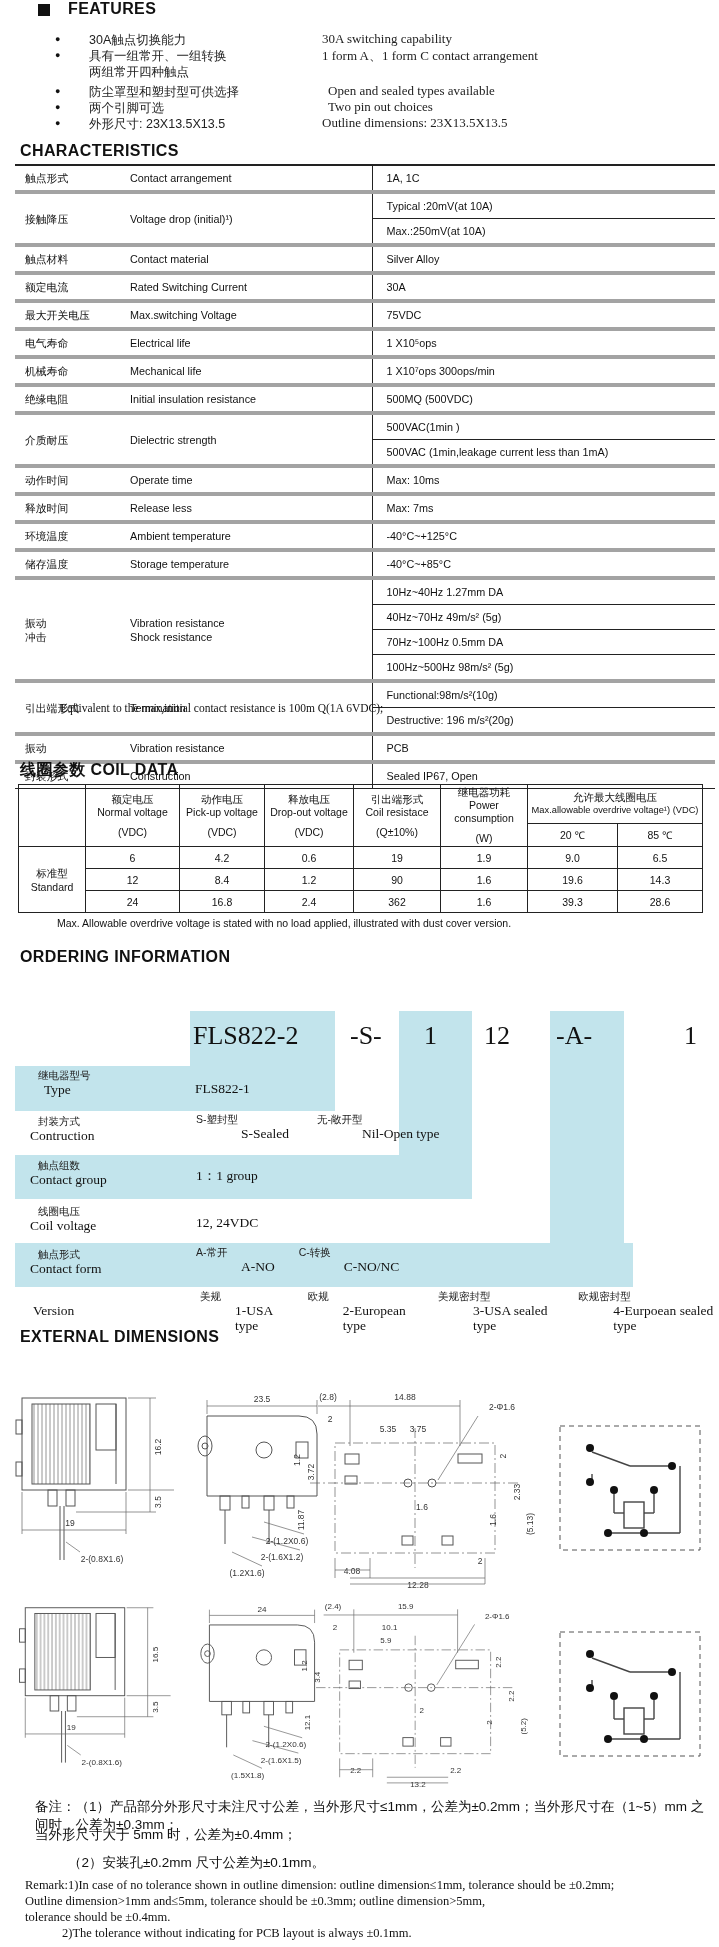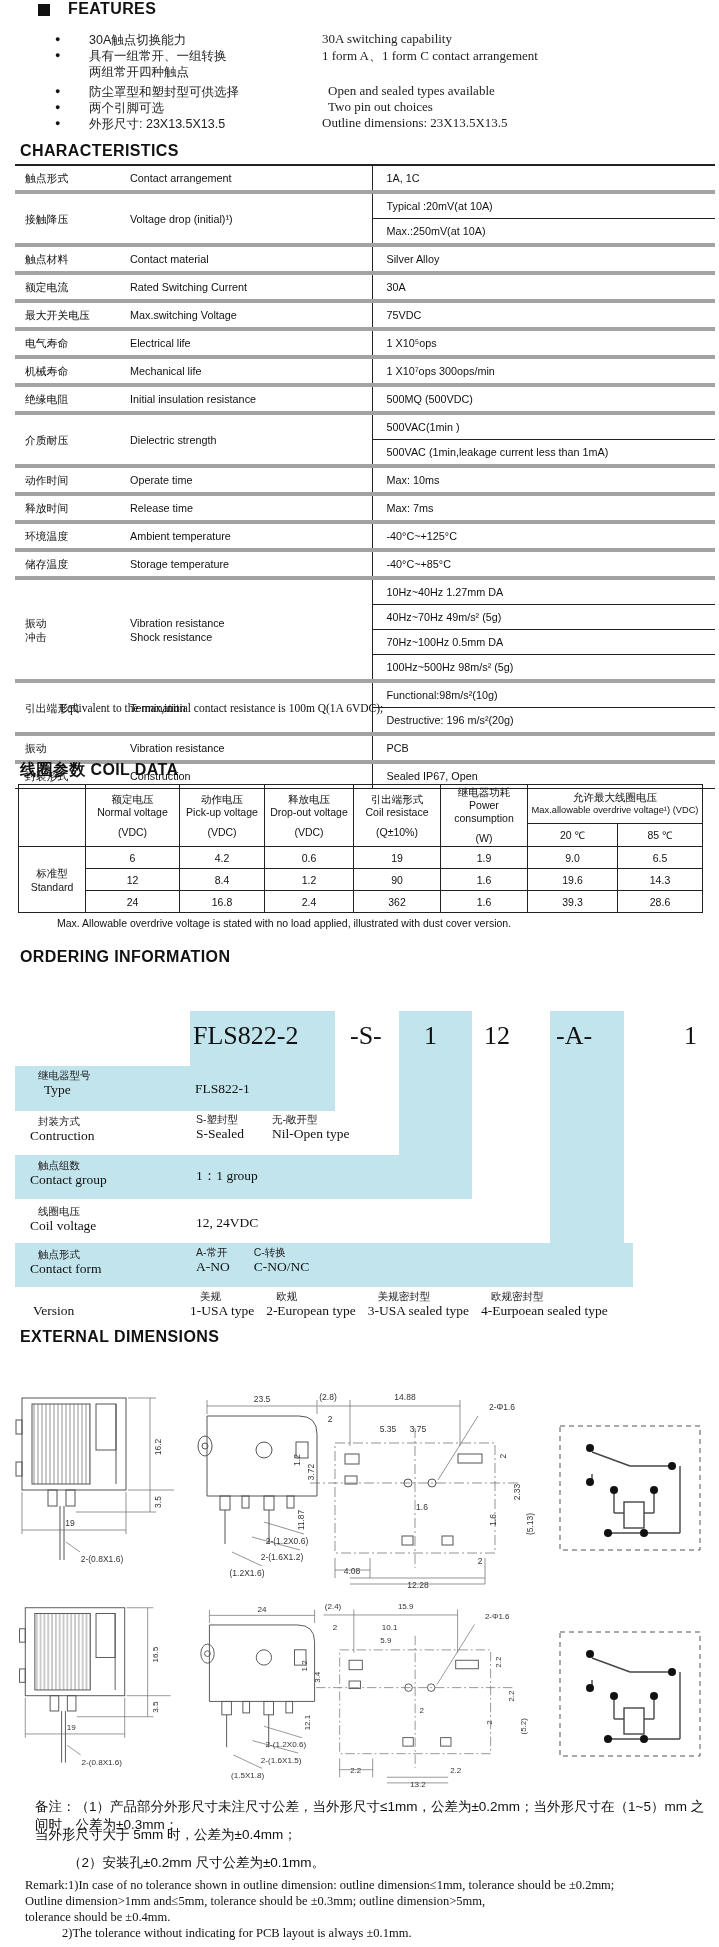--- a/index.html
+++ b/index.html
@@ -37,21 +37,21 @@
   .kfoot{font-size:10.5px;color:#111;margin:4px 0 12px 57px;}
   
   .band{position:absolute;background:#c2e4ec;}
   .oc{position:absolute;font:26px "Liberation Serif",serif;color:#111;}
   .olab{position:absolute;}
   .olab .ozh{font-size:10.5px;color:#222;padding-left:8px;line-height:13px;}
   .olab .oen{font-size:13.5px;font-family:"Liberation Serif",serif;line-height:15px;color:#111;}
   .oval{position:absolute;font-size:13.5px;font-family:"Liberation Serif",serif;color:#111;}
   .opts{position:absolute;display:flex;gap:28px;}
   .opt .ozh{font-size:10.5px;color:#222;line-height:13px;}
-  .opt .oen{font-size:13.5px;font-family:"Liberation Serif",serif;line-height:15px;color:#111;}
+  .opt .oen{font-size:13.5px;font-family:"Liberation Serif",serif;line-height:15px;color:#111;margin-left:45px;}
   
   .dwg{position:absolute;}
   .dwg .ln{stroke:#555;fill:none;stroke-width:1;}
   .dwg .dl{stroke:#666;fill:none;stroke-width:.7;}
   .dwg .dt{font:8.5px "Liberation Sans",sans-serif;fill:#333;}
   .dwg .hatch{stroke:#777;stroke-width:.8;}
   
   .rem-zh{position:absolute;font-size:13.5px;color:#111;}
   .rem-en{position:absolute;font-size:12.5px;font-family:"Liberation Serif",serif;color:#111;}
 </style>
@@ -142,21 +142,21 @@
       <tr class="sub">
             <td class="v">500VAC (1min,leakage current less than 1mA)</td>
           </tr>
       <tr class="lr">
         <td class="z">动作时间</td>
         <td class="e">Operate time</td>
         <td class="v">Max: 10ms</td>
       </tr>
       <tr class="lr">
         <td class="z">释放时间</td>
-        <td class="e">Release time</td>
+        <td class="e">Release less</td>
         <td class="v">Max: 7ms</td>
       </tr>
       <tr class="lr">
         <td class="z">环境温度</td>
         <td class="e">Ambient temperature</td>
         <td class="v">-40°C~+125°C</td>
       </tr>
       <tr class="lr">
         <td class="z">储存温度</td>
         <td class="e">Storage temperature</td>

